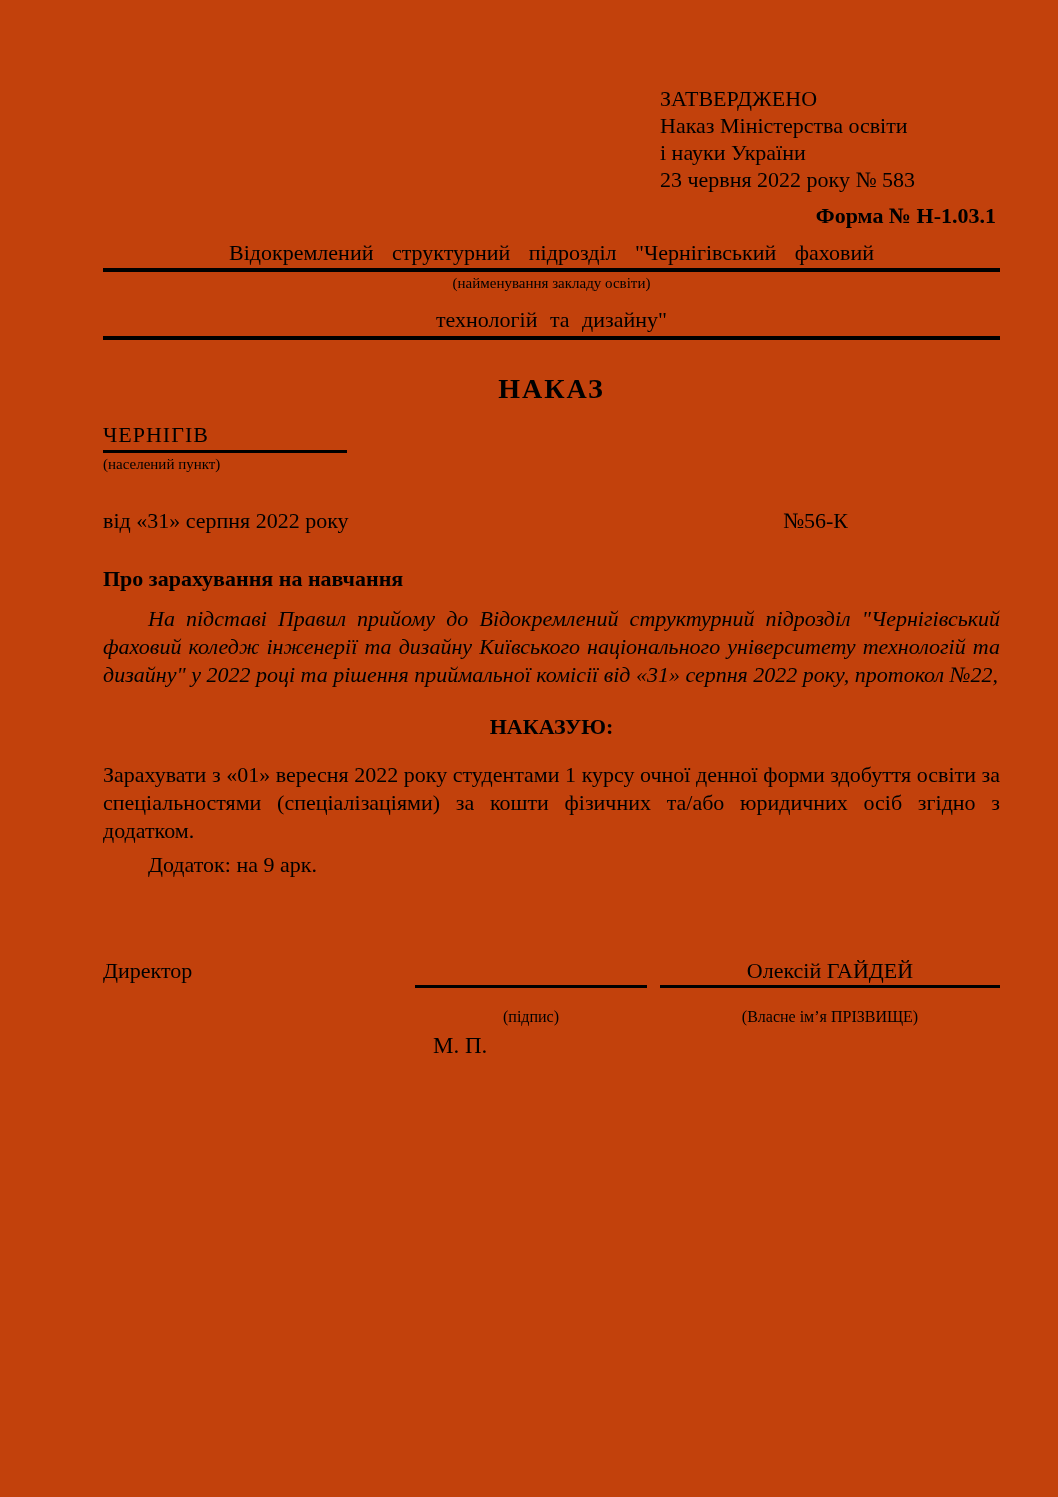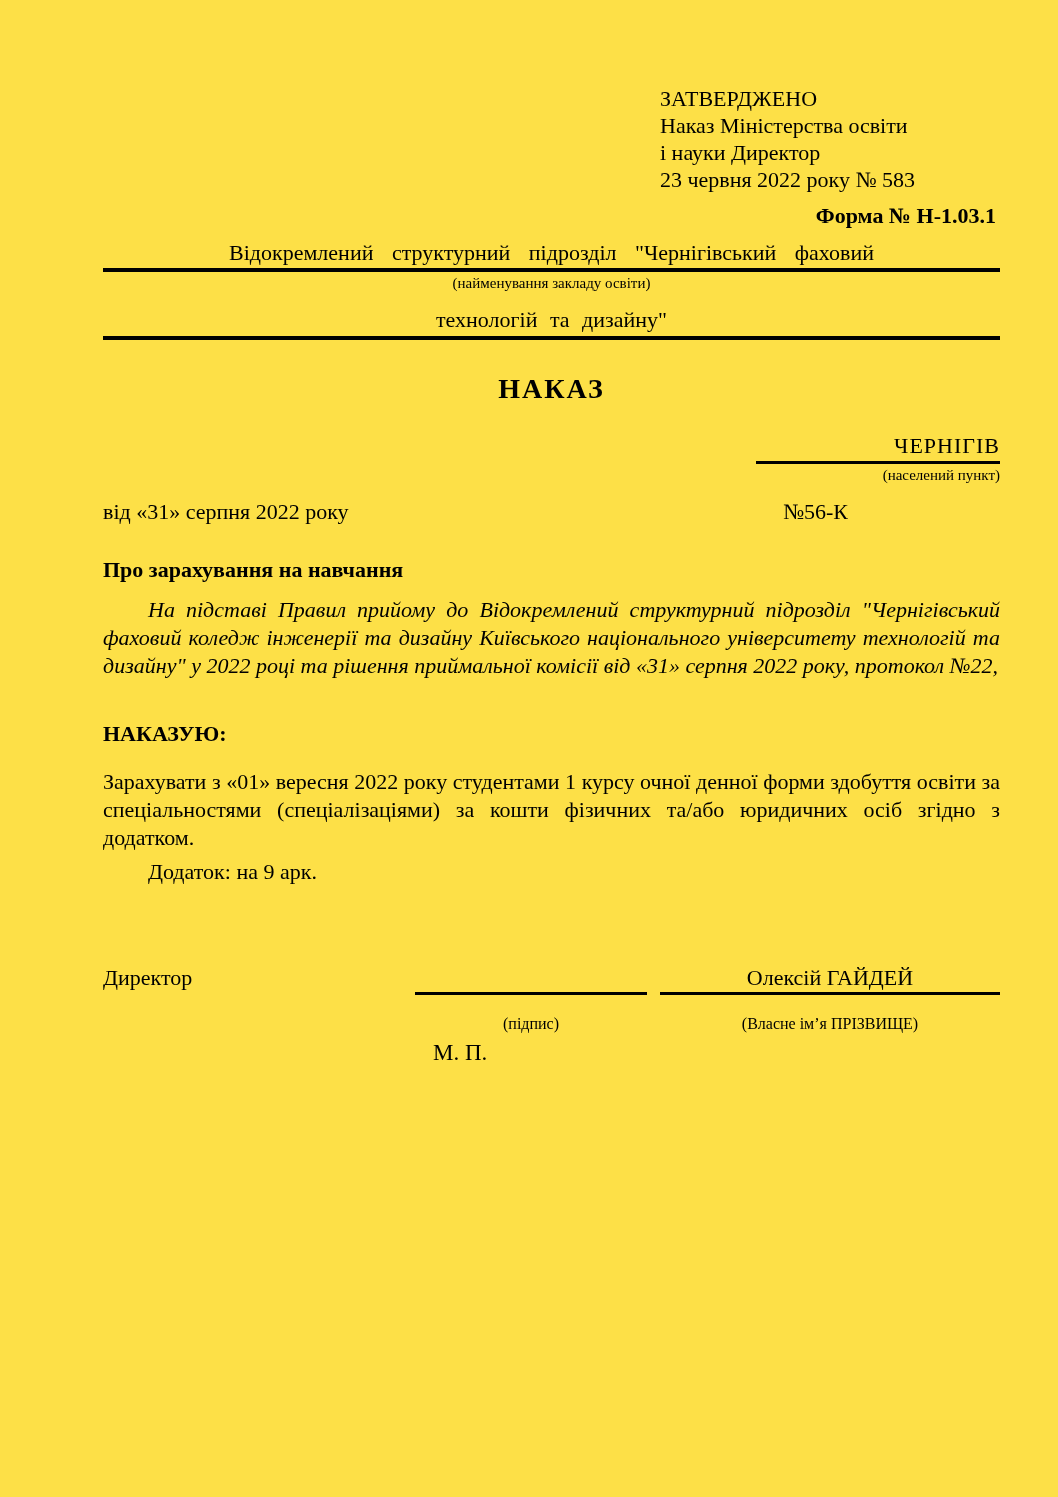--- a/index.html
+++ b/index.html
@@ -5,21 +5,21 @@
 <style>
   html, body {
     margin: 0;
     padding: 0;
     background: #ffffff;
   }
   .page {
     position: relative;
     width: 1058px;
     height: 1497px;
-    background: #fde047;
+    background: #c2410c;
     color: #000000;
     font-family: "Liberation Serif", "DejaVu Serif", serif;
     font-size: 22px;
     box-sizing: border-box;
     padding: 85px 58px 0 103px;
     overflow: hidden;
   }
   .content { width: 897px; }
 
   
@@ -56,38 +56,38 @@
 
   .nakaz-title {
     margin-top: 34px;
     text-align: center;
     font-weight: bold;
     font-size: 28px;
     letter-spacing: 2px;
     line-height: 30px;
   }
 
-  .city-block { margin-top: 29px; text-align: right; }
+  .city-block { margin-top: 18px; text-align: left; }
   .city-line {
     display: inline-block;
     width: 244px;
     border-bottom: 3px solid #000;
     line-height: 26px;
     padding-bottom: 2px;
     letter-spacing: 1px;
   }
   .city-caption {
     font-size: 15px;
     line-height: 17px;
     margin-top: 3px;
   }
 
   .date-row {
     position: relative;
-    margin-top: 14px;
+    margin-top: 34px;
     line-height: 28px;
     height: 28px;
   }
   .order-number {
     position: absolute;
     left: 680px;
     top: 0;
   }
 
   .subject {
@@ -96,23 +96,24 @@
     line-height: 28px;
   }
 
   .para {
     margin: 0;
     text-align: justify;
     line-height: 28px;
   }
   .para1 { margin-top: 12px; text-indent: 45px; font-style: italic; }
   .decree-word {
-    margin-top: 40px;
-    font-weight: bold;
-    line-height: 28px;
+    margin-top: 24px;
+    font-weight: bold;
+    line-height: 28px;
+    text-align: center;
   }
   .para2 { margin-top: 20px; }
   .attachment {
     margin: 6px 0 0 0;
     text-indent: 45px;
     line-height: 28px;
   }
 
   
   .signature-row {
@@ -162,21 +163,21 @@
 </style>
 </head>
 <body>
 
 <div class="page">
   <div class="content">
 
     <div class="approved">
       <div>ЗАТВЕРДЖЕНО</div>
       <div>Наказ Міністерства освіти</div>
-      <div>і науки Директор</div>
+      <div>і науки України</div>
       <div>23 червня 2022 року № 583</div>
     </div>
 
     <div class="form-number">Форма № Н-1.03.1</div>
 
     <div class="institution">
       <div class="inst-line inst-line1">Відокремлений структурний підрозділ "Чернігівський фаховий</div>
       <div class="inst-caption">(найменування закладу освіти)</div>
       <div class="inst-line inst-line3">технологій та дизайну"</div>
     </div>

